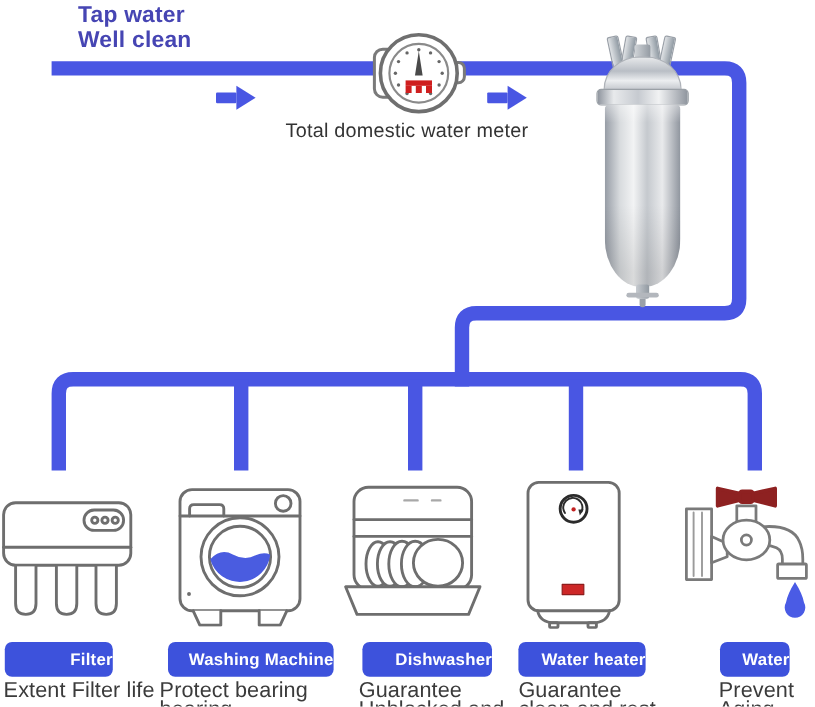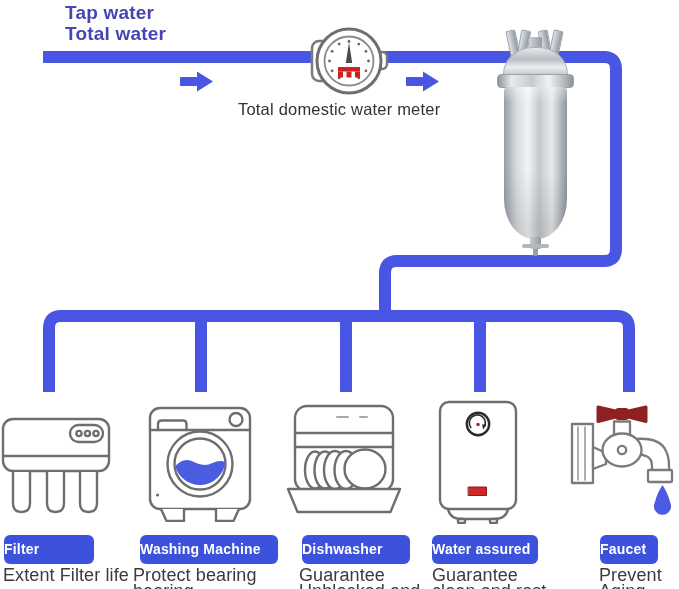--- a/index.html
+++ b/index.html
@@ -11,21 +11,21 @@
   .abs{position:absolute;}
   .title{
     left:65px;top:2px;font-size:19px;font-weight:bold;color:#4645b3;line-height:21px;
     letter-spacing:.2px;
   }
   .meter-caption{
     left:238px;top:100px;width:270px;font-size:16.5px;color:#333333;letter-spacing:.2px;
   }
   .tag{
     top:535px;height:29px;line-height:29px;border-radius:6px;background:#3d52dc;
-    color:#ffffff;font-weight:bold;font-size:14px;text-align:left;letter-spacing:.2px;
+    color:#ffffff;font-weight:bold;font-size:14px;text-align:right;letter-spacing:.2px;
   }
   .desc{
     top:567px;font-size:18px;color:#3b3b3b;line-height:16px;letter-spacing:.1px;
   }
   
   .housing{left:495px;top:25px;width:85px;height:232px;}
   .housing>div{position:absolute;}
   .prong{width:8px;height:25px;top:5px;background:linear-gradient(90deg,#dfe2e5,#8f99a2);
          border:1px solid #9aa0a8;border-radius:2px;}
   .stem{left:34px;top:12px;width:13px;height:16px;background:linear-gradient(90deg,#cfd3d7,#949ba3);
@@ -106,21 +106,21 @@
     <div class="cap"></div>
     <div class="collar"></div>
     <div class="hbody"></div>
     <div class="drain-stem"></div>
     <div class="drain-bar"></div>
     <div class="drain-tip"></div>
   </div>
 
   <div class="abs title">
     <div>Tap water</div>
-    <div>Total water</div>
+    <div>Well clean</div>
   </div>
   <div class="abs meter-caption">Total domestic water meter</div>
 
   <svg class="abs" style="left:0;top:415px" width="112" height="100" viewBox="0 0 112 100" fill="none" stroke="#6e6e6e" stroke-width="2.4" stroke-linejoin="round" stroke-linecap="round">
     <rect x="3" y="4" width="106" height="52" rx="10" fill="#ffffff"></rect>
     <path d="M3,41 H109"></path>
     <rect x="70" y="10" width="33" height="17" rx="8.5"></rect>
     <circle cx="79" cy="18.5" r="2.6"></circle>
       <circle cx="87.5" cy="18.5" r="2.6"></circle>
       <circle cx="96" cy="18.5" r="2.6"></circle>
@@ -180,22 +180,22 @@
       <polygon points="33,7 57,12.5 57,15.5 33,21.5"></polygon>
       <polygon points="81,7 57,12.5 57,15.5 81,21.5"></polygon>
       <rect x="51.5" y="9.5" width="11" height="9" rx="2"></rect>
     </g>
     <path d="M97.5,85 Q103.5,94.5 105,102 A8.6,8.6 0 1 1 90,102 Q91.5,94.5 97.5,85 Z" fill="#4a5be5" stroke="none"></path>
   </svg>
 
   <div class="abs tag" style="left:4px;width:90px">Filter</div>
   <div class="abs tag" style="left:140px;width:138px">Washing Machine</div>
   <div class="abs tag" style="left:302px;width:108px">Dishwasher</div>
-  <div class="abs tag" style="left:432px;width:106px">Water assured</div>
-  <div class="abs tag" style="left:600px;width:58px">Faucet</div>
+  <div class="abs tag" style="left:432px;width:106px">Water heater</div>
+  <div class="abs tag" style="left:600px;width:58px">Water</div>
 
   <div class="abs desc" style="left:3px;width:130px">Extent Filter life</div>
   <div class="abs desc" style="left:133px;width:178px">Protect bearing bearing</div>
   <div class="abs desc" style="left:299px;width:136px">Guarantee Unblocked and not blocked</div>
   <div class="abs desc" style="left:432px;width:132px">Guarantee clean and rest assured</div>
   <div class="abs desc" style="left:599px;width:100px">Prevent Aging blockage</div>
 
 </div>
 
 </body></html>

